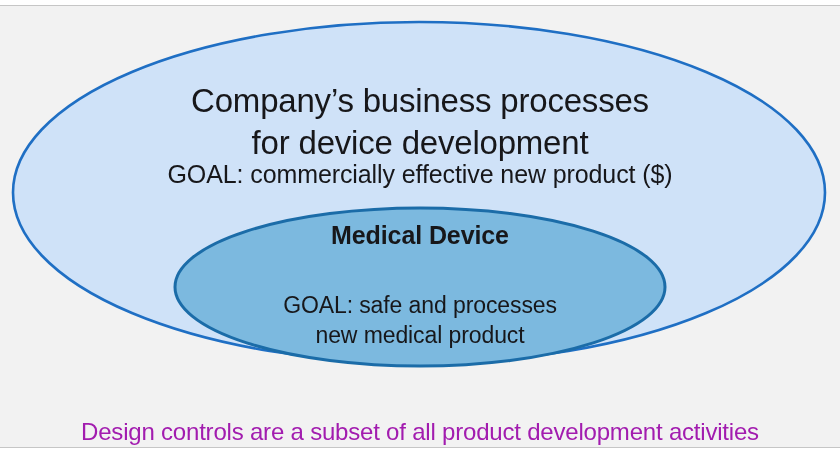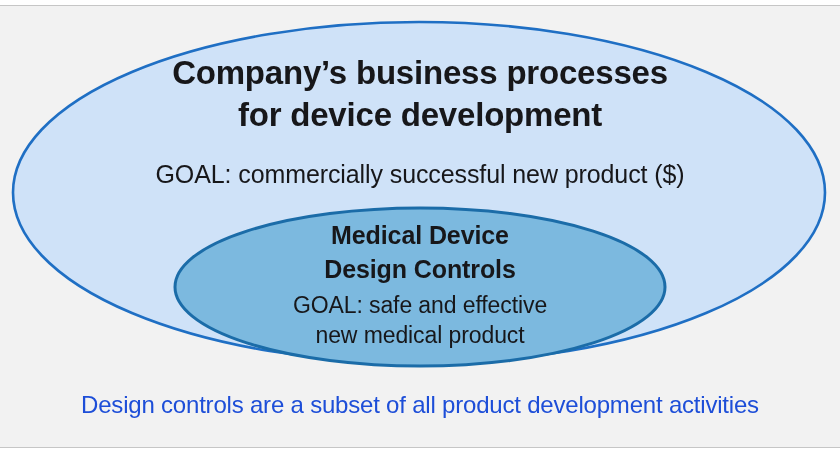--- a/index.html
+++ b/index.html
@@ -71,26 +71,26 @@
   .tblock {
     position: absolute;
     text-align: center;
     color: #17171a;
     pointer-events: auto;
   }
 
   
   #outer-title {
     left: 70px;
-    top: 52px;
+    top: 80px;
     width: 700px;
     font-size: 33px;
     line-height: 42px;
     letter-spacing: -0.2px;
-    font-weight: 700;
+    font-weight: 400;
   }
 
   #outer-goal {
     left: 70px;
     top: 159px;
     width: 700px;
     font-size: 25px;
     line-height: 30px;
     letter-spacing: -0.1px;
     font-weight: 400;
@@ -146,34 +146,33 @@
   </svg>
 
   <div class="txt-layer">
 
     <div class="tblock" id="outer-title" style="color: rgb(23, 23, 26);">
       <span class="line">Company’s business processes</span>
       <span class="line">for device development</span>
     </div>
 
     <div class="tblock" id="outer-goal" style="color: rgb(23, 23, 26);">
-      <span class="line">GOAL: commercially successful new product ($)</span>
+      <span class="line">GOAL: commercially effective new product ($)</span>
     </div>
 
     <div class="tblock" id="inner-title" style="color: rgb(23, 23, 26);">
       <span class="line">Medical Device</span>
-      <span class="line">Design Controls</span>
     </div>
 
     <div class="tblock" id="inner-goal" style="color: rgb(23, 23, 26);">
-      <span class="line">GOAL: safe and effective</span>
+      <span class="line">GOAL: safe and processes</span>
       <span class="line">new medical product</span>
     </div>
 
-    <div class="tblock" id="caption" style="color: #1d4ed8;">
+    <div class="tblock" id="caption" style="color: #a21caf; margin-top: 27px;">
       <span class="line">Design controls are a subset of all product development activities</span>
     </div>
 
   </div>
 
   <div class="frame-rule bottom" style="background: rgb(198, 198, 198);"></div>
   <div class="frame-cap-bottom"></div>
 
 </div>
 

